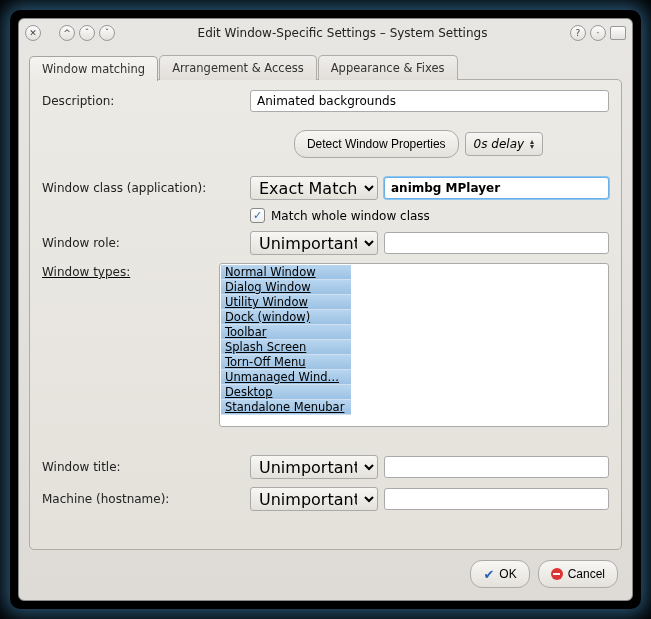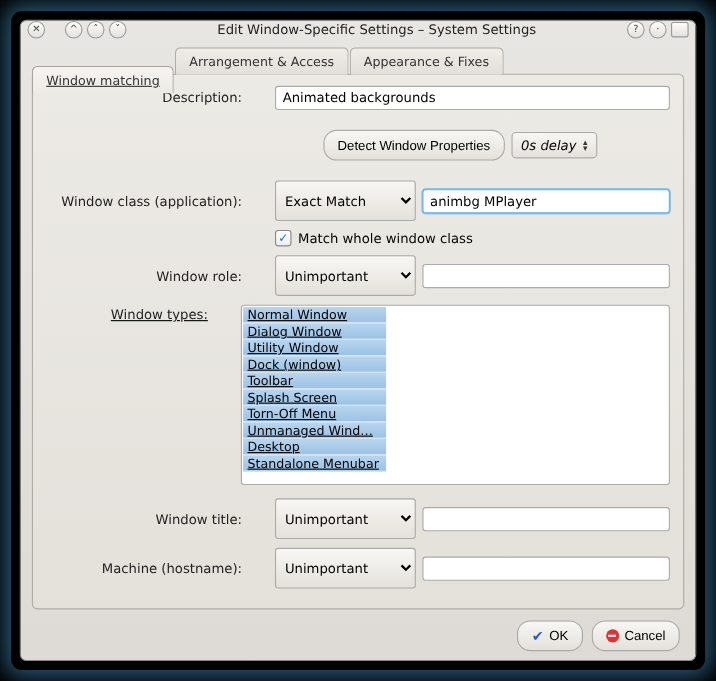--- a/index.html
+++ b/index.html
@@ -70,77 +70,76 @@
   border-radius: 5px 5px 0 0;
   margin-right: 1px;
   cursor: pointer;
   color: #333;
   font-size: 11.5px;
 }
 .tab.active {
   background: linear-gradient(#f6f4f0, #eceae5);
   border-color: #a8a49d;
   position: relative;
-  top: 17px;
-  text-decoration: underline;
+  top: 1px;
 }
 .panel {
   flex: 1;
   border: 1px solid #b0aca5;
   border-radius: 0 5px 5px 5px;
   background: linear-gradient(#eceae5, #e4e1db);
   padding: 10px 12px;
   margin-top: -1px;
 }
 .row {
   display: flex;
   align-items: center;
   margin-bottom: 8px;
 }
 .row.top { align-items: flex-start; }
 .lbl {
   width: 186px;
-  text-align: right;
   padding-right: 8px;
   color: #222;
   font-size: 12px;
 }
 .field-area { flex: 1; display: flex; gap: 6px; align-items: center; padding-left: 22px; }
 input[type=text] {
   height: 22px;
   border: 1px solid #aaa;
   border-radius: 3px;
   background: #fff;
   padding: 0 6px;
   font-size: 12px;
   font-family: inherit;
 }
 input.focused {
   border: 1px solid #6ab0e8;
   box-shadow: 0 0 0 1px #8cc6ef;
+  font-weight: bold;
 }
 .btn {
   height: 28px;
   border: 1px solid #aaa;
   border-radius: 12px;
   background: linear-gradient(#f8f7f4, #e4e1db);
   padding: 0 12px;
   cursor: pointer;
   font-size: 12px;
   display: inline-flex;
   align-items: center;
   gap: 5px;
 }
 select {
-  height: 37px;
+  height: 24px;
   border: 1px solid #aaa;
   border-radius: 3px;
   background: linear-gradient(#f8f7f4, #e4e1db);
   padding: 0 4px;
-  font-size: 12px;
+  font-size: 16px;
   font-family: inherit;
 }
 .spinner {
   height: 24px;
   border: 1px solid #aaa;
   border-radius: 4px;
   background: linear-gradient(#f8f7f4, #e4e1db);
   padding: 0 8px;
   display: inline-flex; align-items: center; gap: 6px;
   cursor: pointer;
@@ -283,21 +282,21 @@
             <div class="listitem">Toolbar</div>
             <div class="listitem">Splash Screen</div>
             <div class="listitem">Torn-Off Menu</div>
             <div class="listitem">Unmanaged Wind…</div>
             <div class="listitem">Desktop</div>
             <div class="listitem">Standalone Menubar</div>
           </div>
         </div>
       </div>
 
-      <div class="row" style="margin-top:12px;">
+      <div class="row" style="margin-top:28px;">
         <div class="lbl">Window title:</div>
         <div class="field-area">
           <select style="width:128px"><option>Unimportant</option></select>
           <input type="text" style="flex: 1 1 0%;" value="">
         </div>
       </div>
 
       <div class="row">
         <div class="lbl">Machine (hostname):</div>
         <div class="field-area">

